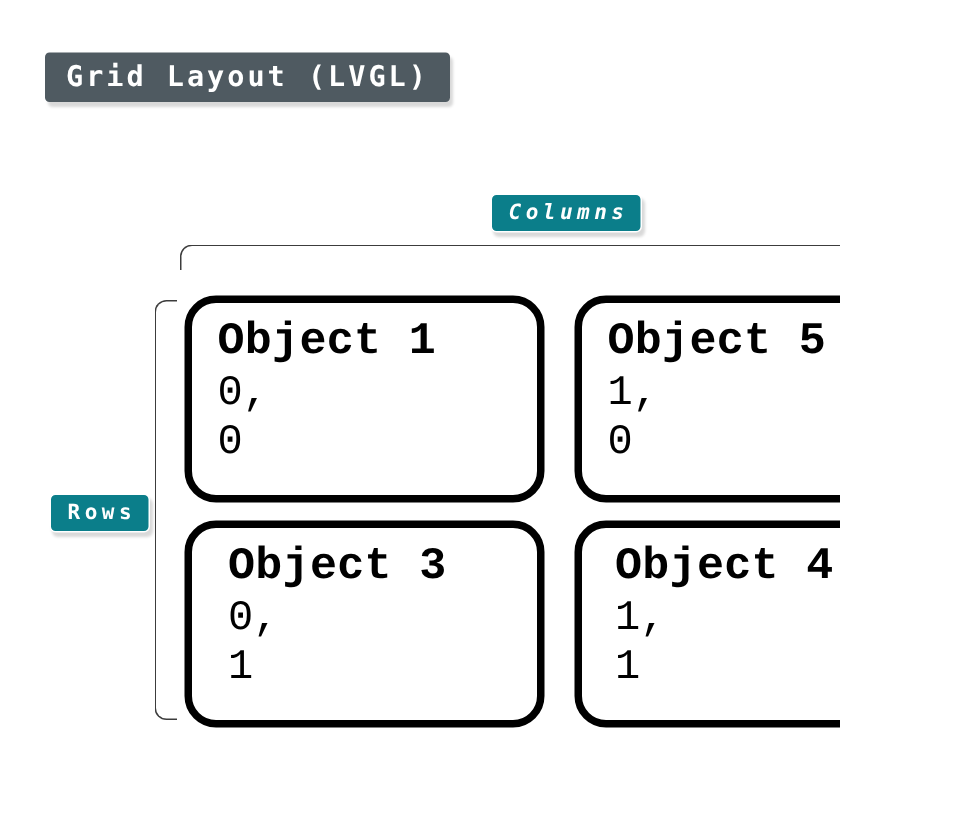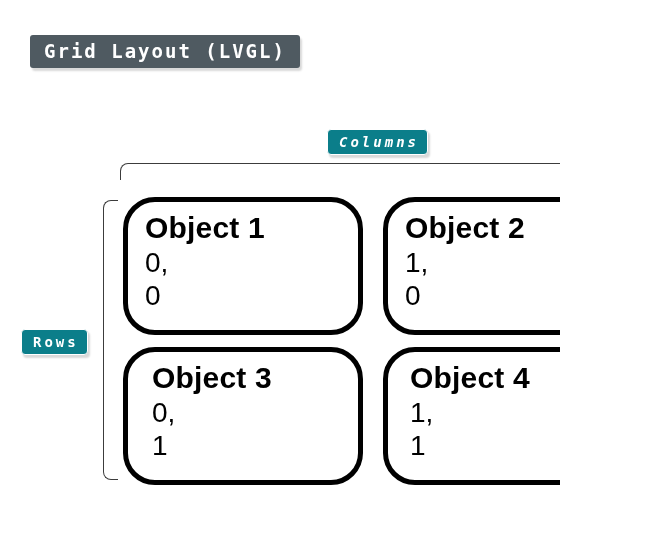--- a/index.html
+++ b/index.html
@@ -40,21 +40,21 @@
     font-size: 14px;
     font-weight: bold;
     letter-spacing: 3px;
     padding: 4px 8px 4px 11px;
     border-radius: 4px;
     border: 1px solid #ffffff;
     box-shadow: 2px 3px 2px #d9d9d9;
     white-space: nowrap;
   }
   .columns-badge { left: 327px; top: 129px; font-style: italic; }
-  .rows-badge    { left: 21px;  top: 329px; text-align: center; }
+  .rows-badge    { left: 33px;  top: 329px; text-align: center; }
 
   
   .bracket-top {
     position: absolute;
     left: 120px;
     top: 163px;
     width: 508px;
     height: 16px;
     border-top: 1.5px solid var(--bracket-line, #3c3c3c);
     border-left: 1.5px solid var(--bracket-line, #3c3c3c);
@@ -74,23 +74,24 @@
   }
 
   
   .cell {
     position: absolute;
     width: 240px;
     height: 138px;
     box-sizing: border-box;
     background: #ffffff;
     border: 5px solid var(--box-border, #000000);
-    border-radius: 32px;
+    border-radius: 21px;
     padding: 8px 0 0 17px;
     color: #000000;
+    font-family: Liberation Mono, monospace;
   }
   .cell.c1 { left: 123px; top: 197px; }
   .cell.c2 { left: 383px; top: 197px; }
   .cell.c3 { left: 123px; top: 347px; padding-left: 24px; }
   .cell.c4 { left: 383px; top: 347px; padding-left: 22px; }
 
   .cell-title {
     font-size: 30px;
     font-weight: bold;
     line-height: 36px;
@@ -121,21 +122,21 @@
   </div>
   <div class="bracket-left"></div>
 
   <div class="cell c1">
     <div class="cell-title">Object 1</div>
     <div class="cell-line">0,</div>
     <div class="cell-line">0</div>
   </div>
 
   <div class="cell c2">
-    <div class="cell-title">Object 2</div>
+    <div class="cell-title">Object 5</div>
     <div class="cell-line">1,</div>
     <div class="cell-line">0</div>
   </div>
 
   <div class="cell c3">
     <div class="cell-title">Object 3</div>
     <div class="cell-line">0,</div>
     <div class="cell-line">1</div>
   </div>
 

